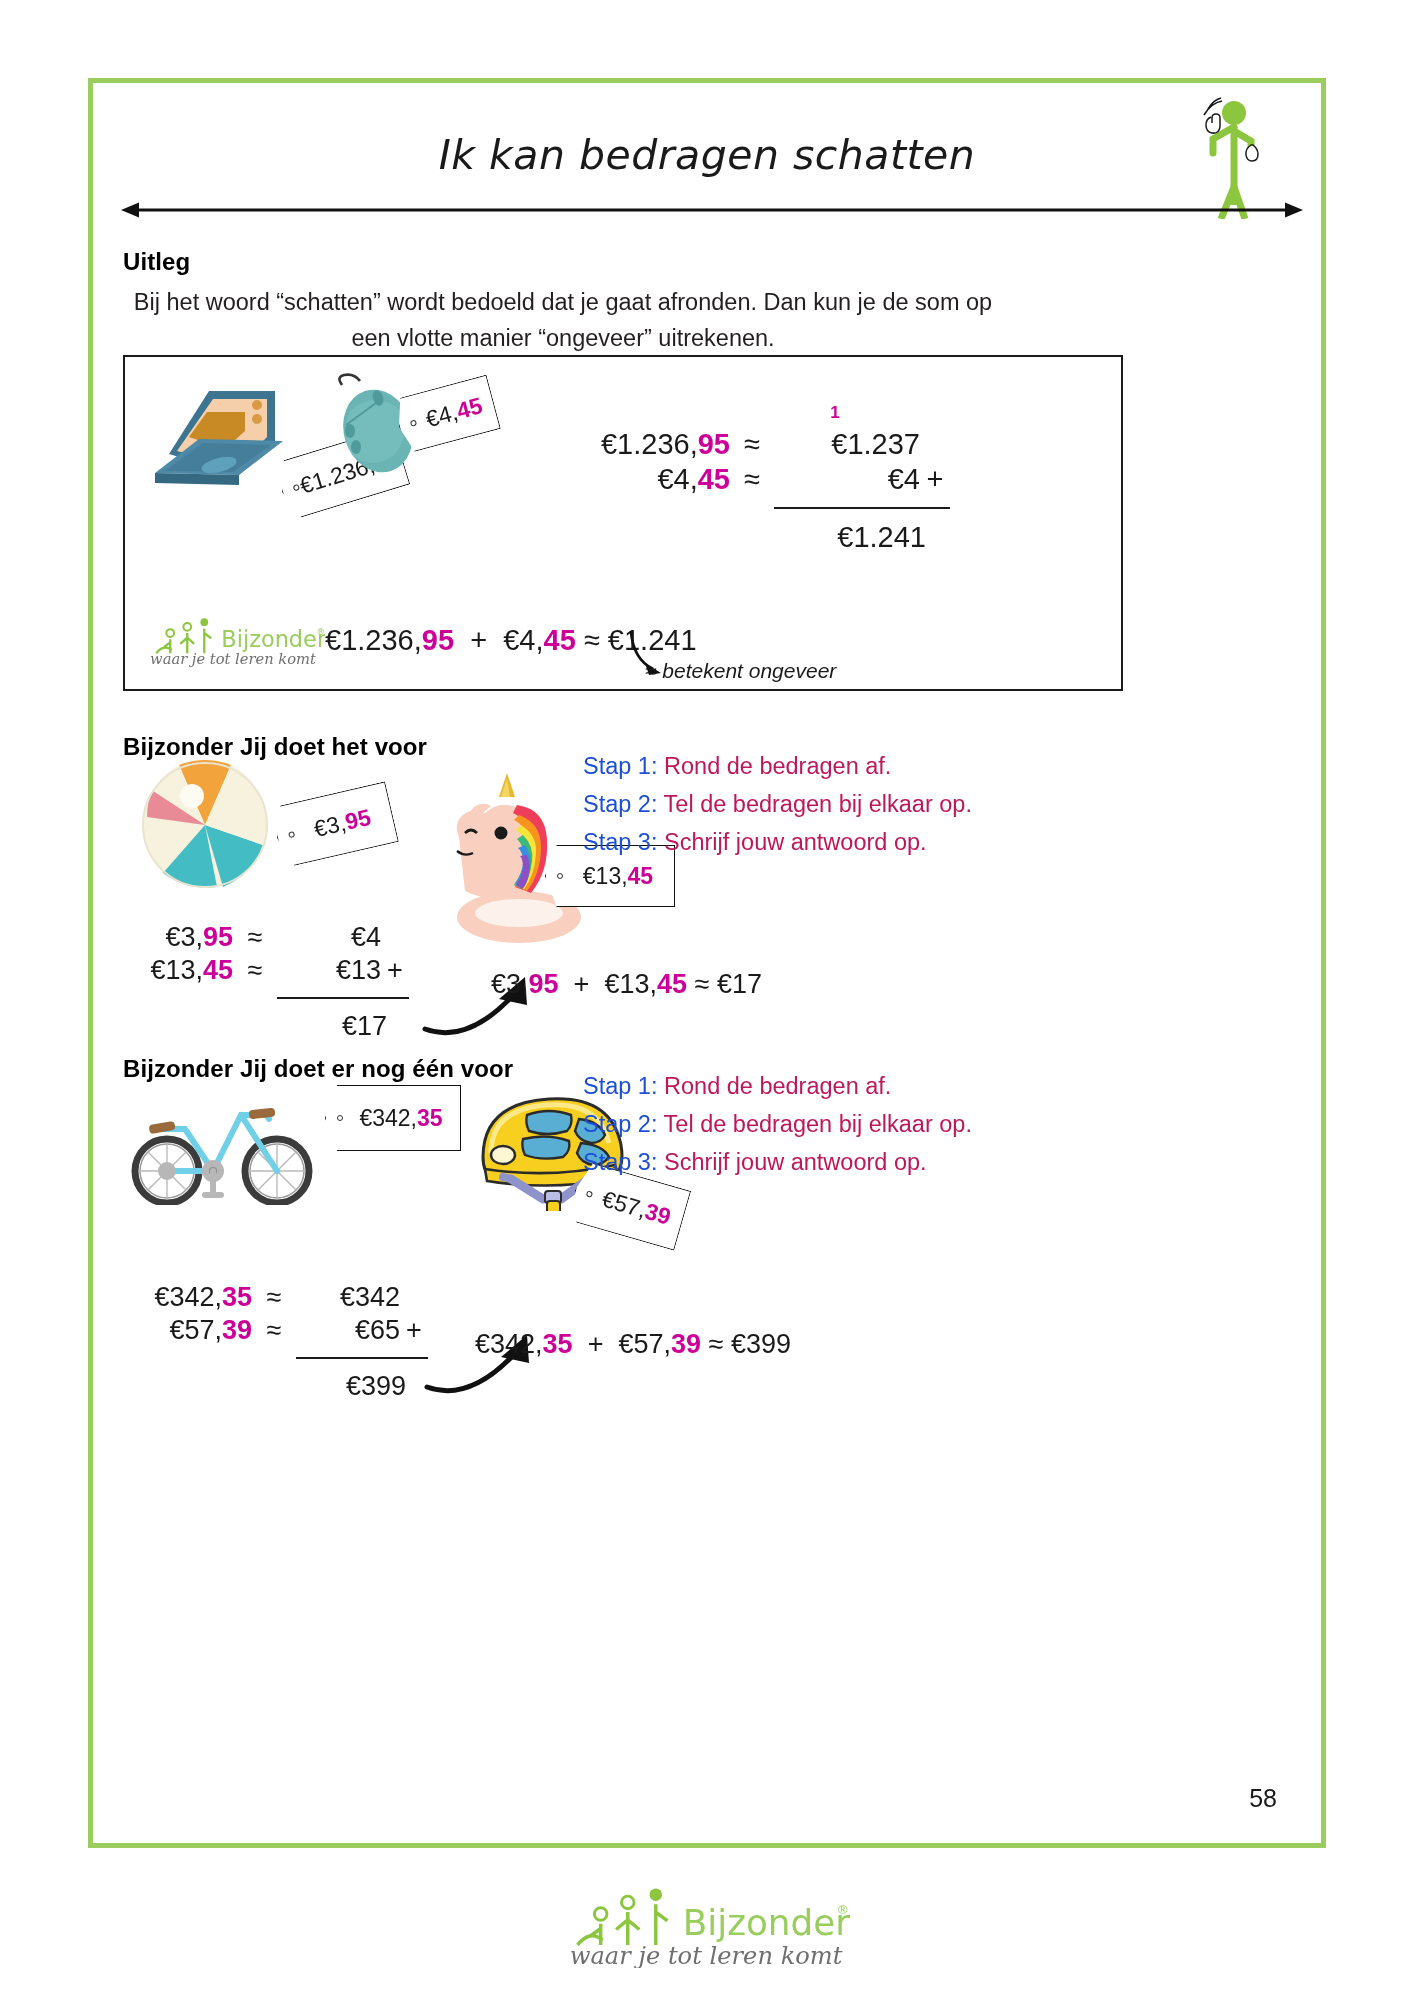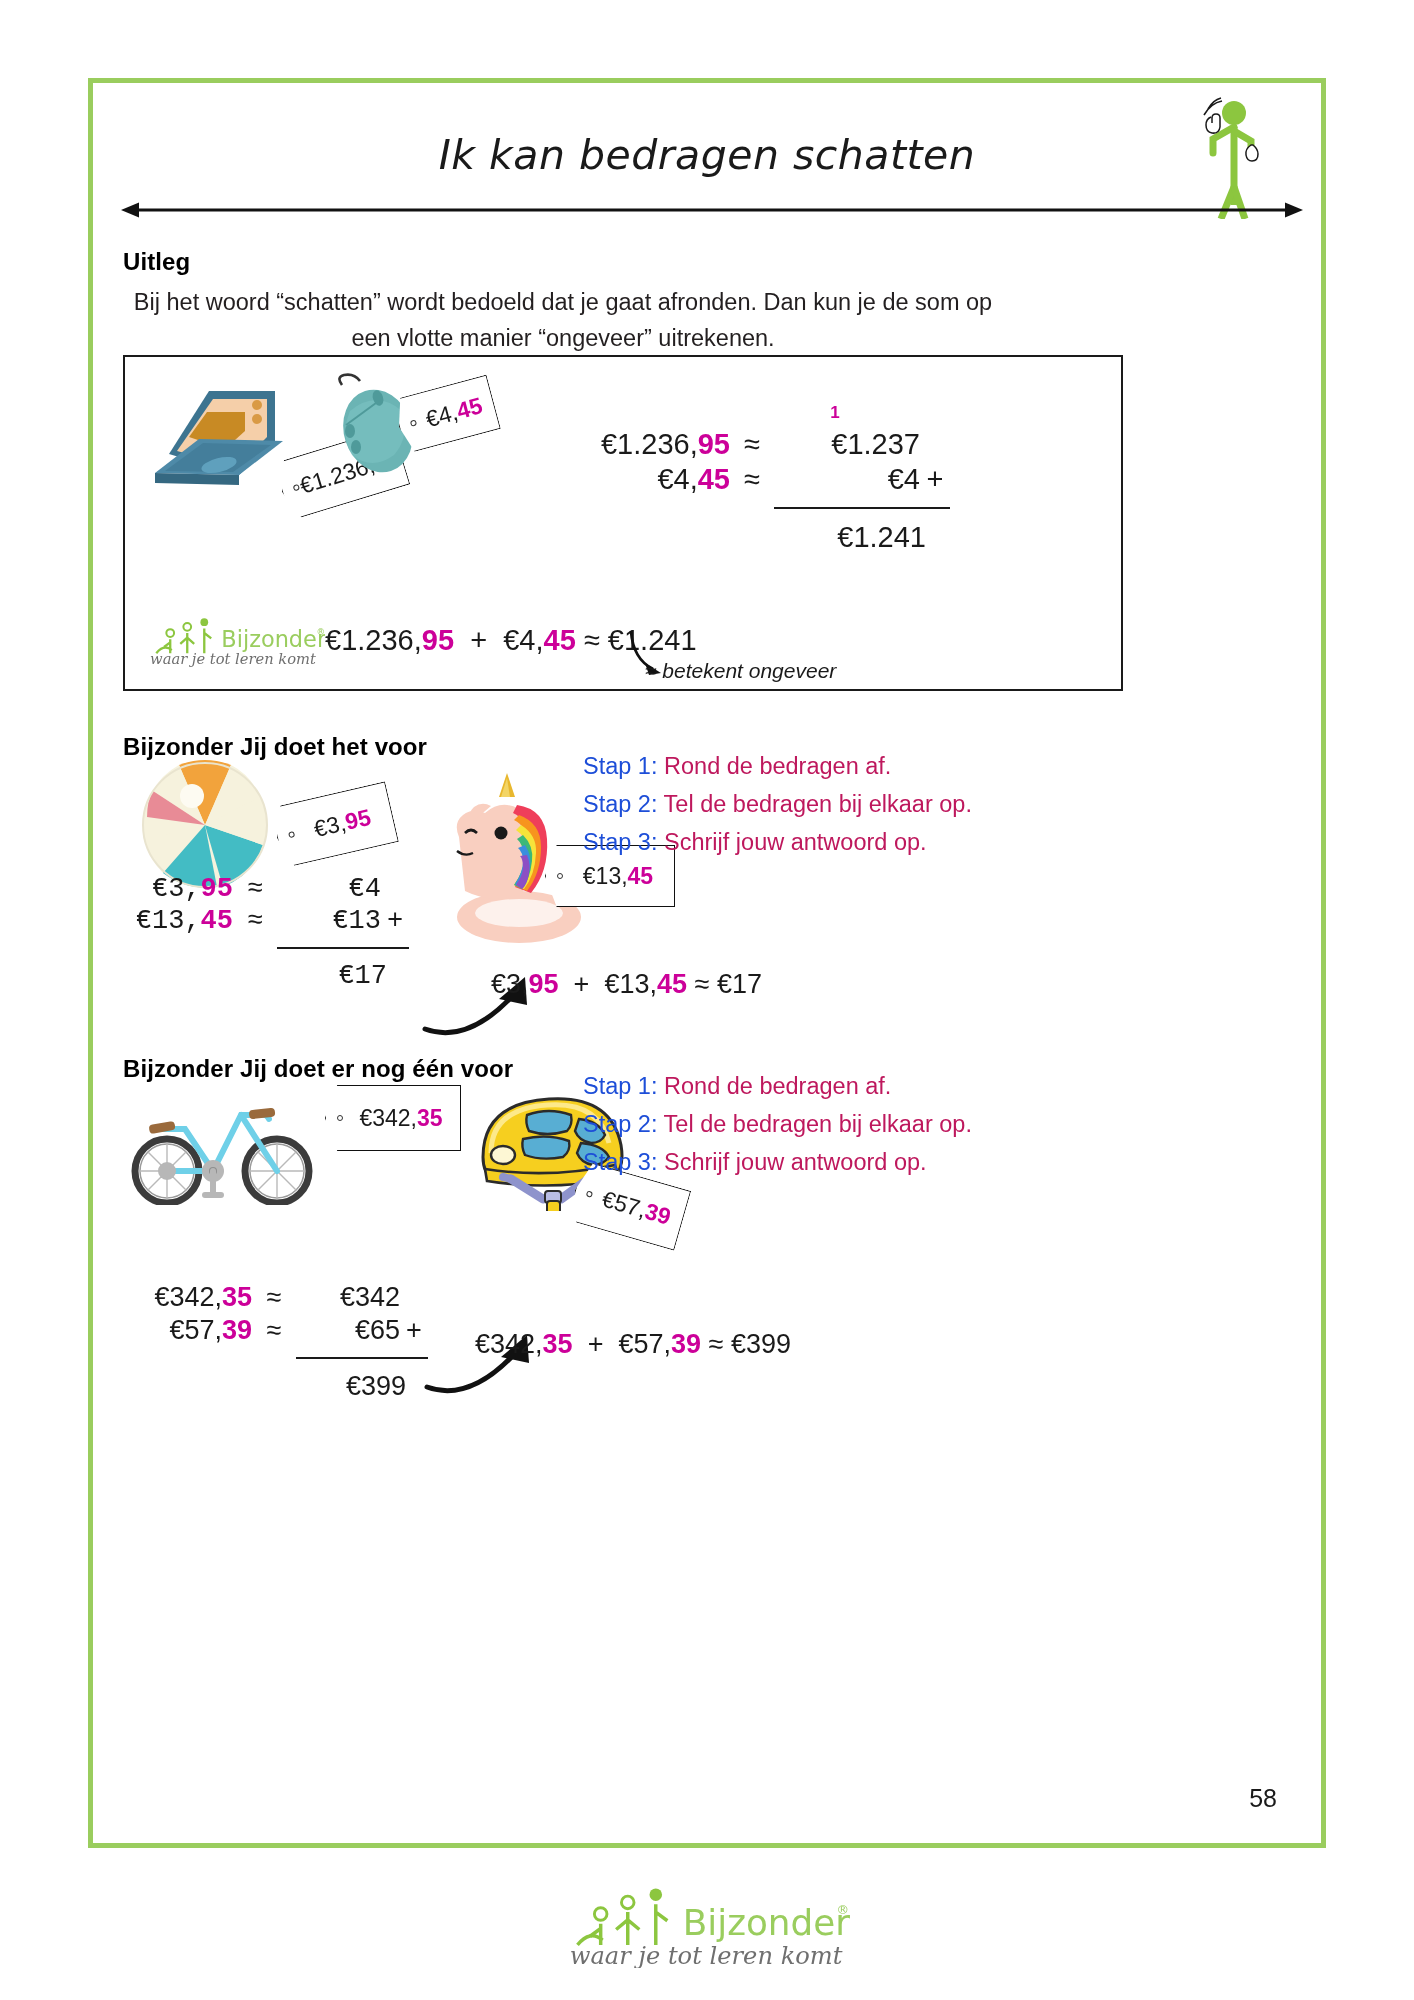--- a/index.html
+++ b/index.html
@@ -383,21 +383,21 @@
     <span>€13,</span>
       <span class="cents">45</span>
   </span>
 
   <div class="steps" style="left:490px; top:664px;">
     <div><span class="stap">Stap 1:</span> <span class="txt">Rond de bedragen af.</span></div>
     <div><span class="stap">Stap 2:</span> <span class="txt">Tel de bedragen bij elkaar op.</span></div>
     <div><span class="stap">Stap 3:</span> <span class="txt">Schrijf jouw antwoord op.</span></div>
   </div>
 
-  <div class="calc" style="left:20px; top:790px; width:330px; font-size:27px;font-family:Liberation Mono, monospace;">
+  <div class="calc" style="left:20px; top:838px; width:330px; font-size:27px;">
     <div class="calc-grid" style="grid-template-columns: 120px 44px 104px 28px;">
       <div class="r">
         <div class="cell right"><span>€3,</span><span class="cents">95</span></div>
         <div class="cell center">≈</div>
         <div class="cell right">€4</div>
         <div class="cell"></div>
       </div>
       <div class="r">
         <div class="cell right"><span>€13,</span><span class="cents">45</span></div>
         <div class="cell center">≈</div>

